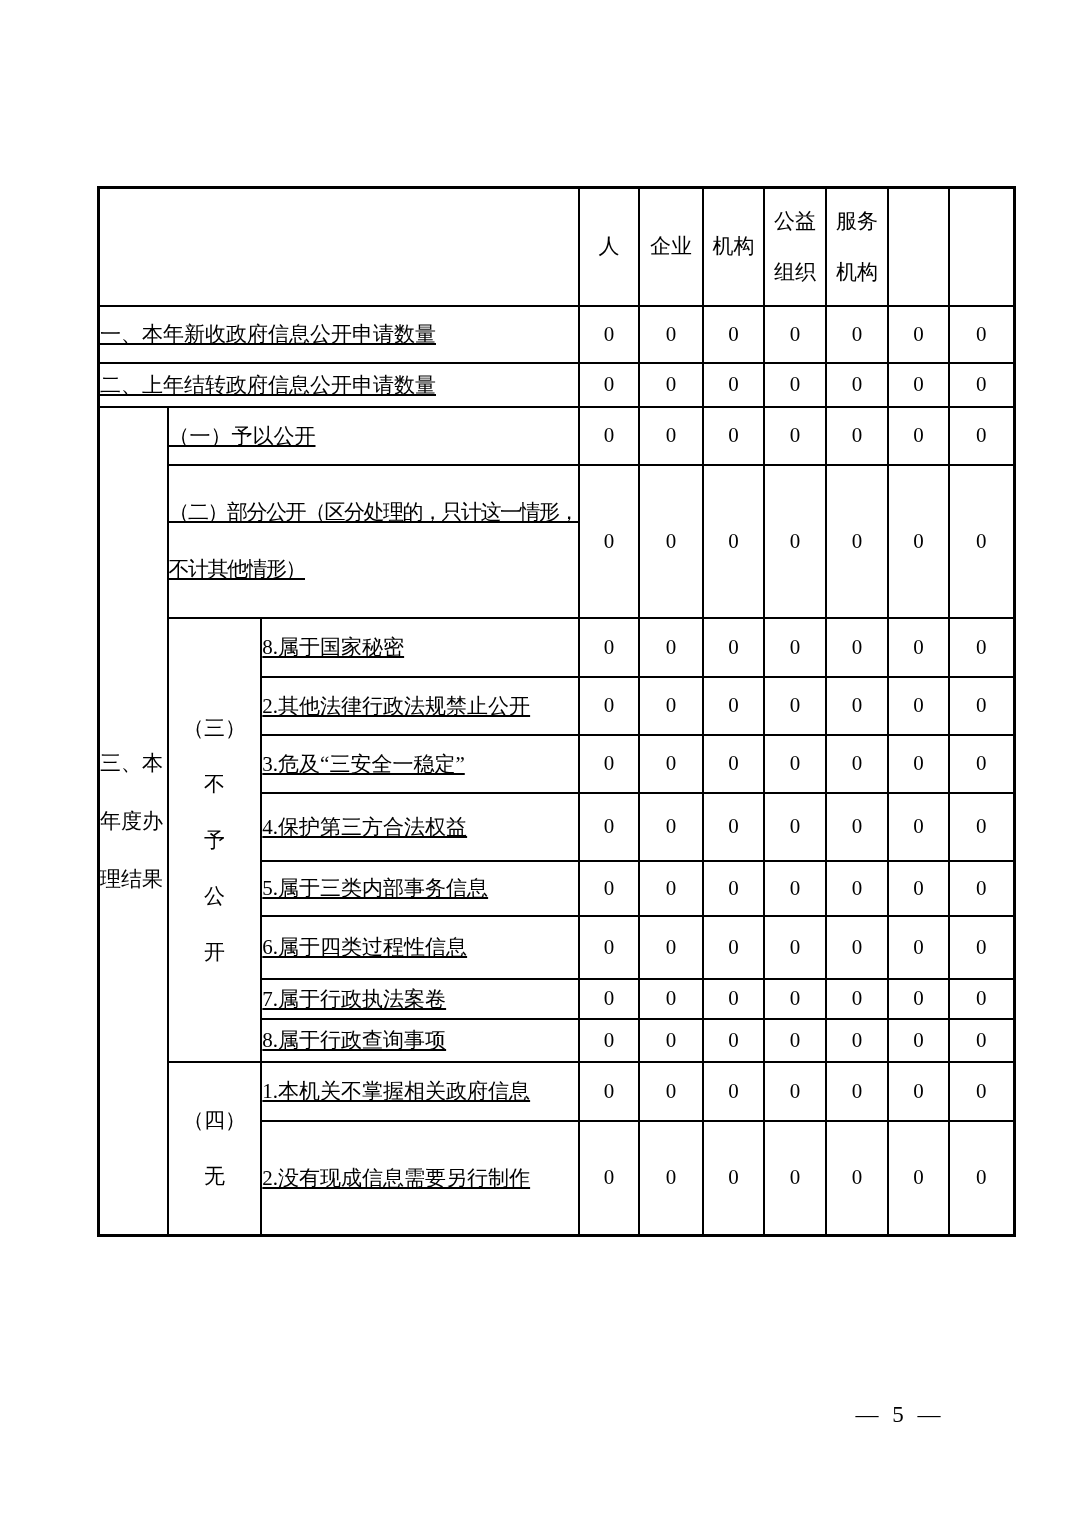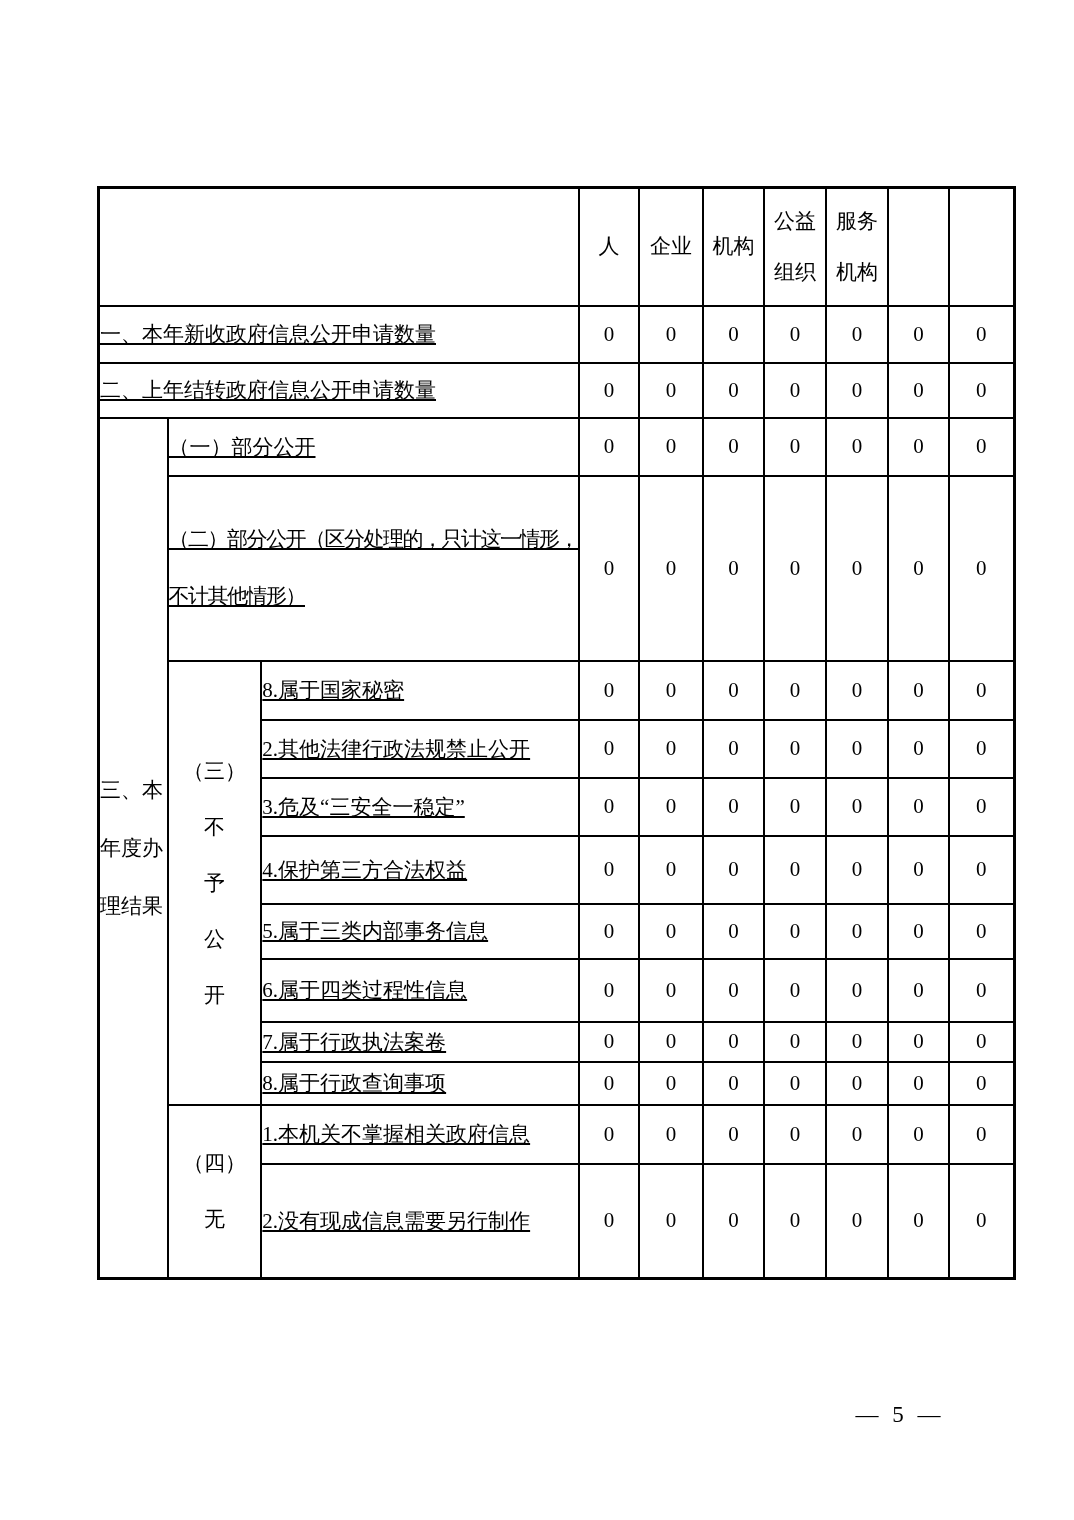--- a/index.html
+++ b/index.html
@@ -120,46 +120,46 @@
       <td colspan="3" class="lbl">一、本年新收政府信息公开申请数量</td>
       <td class="num">0</td>
       <td class="num">0</td>
       <td class="num">0</td>
       <td class="num">0</td>
       <td class="num">0</td>
       <td class="num">0</td>
       <td class="num">0</td>
     </tr>
 
-    <tr style="height:55px">
+    <tr style="height:44px">
       <td colspan="3" class="lbl">二、上年结转政府信息公开申请数量</td>
       <td class="num">0</td>
       <td class="num">0</td>
       <td class="num">0</td>
       <td class="num">0</td>
       <td class="num">0</td>
       <td class="num">0</td>
       <td class="num">0</td>
     </tr>
 
     <tr style="height:58px">
       <td rowspan="12" class="vA">三、本
 年度办
 理结果</td>
-      <td colspan="2" class="lbl">（一）部分公开</td>
-      <td class="num">0</td>
-      <td class="num">0</td>
-      <td class="num">0</td>
-      <td class="num">0</td>
-      <td class="num">0</td>
-      <td class="num">0</td>
-      <td class="num">0</td>
-    </tr>
-
-    <tr style="height:185px">
+      <td colspan="2" class="lbl">（一）予以公开</td>
+      <td class="num">0</td>
+      <td class="num">0</td>
+      <td class="num">0</td>
+      <td class="num">0</td>
+      <td class="num">0</td>
+      <td class="num">0</td>
+      <td class="num">0</td>
+    </tr>
+
+    <tr style="height:153px">
       <td colspan="2" class="lbl two">（二）部分公开（区分处理的，只计这一情形，
 不计其他情形）</td>
       <td class="num">0</td>
       <td class="num">0</td>
       <td class="num">0</td>
       <td class="num">0</td>
       <td class="num">0</td>
       <td class="num">0</td>
       <td class="num">0</td>
     </tr>

